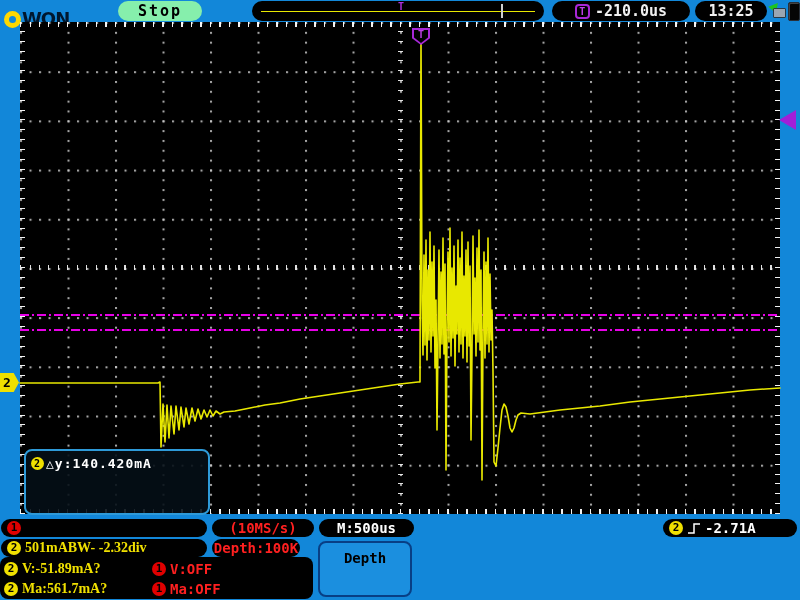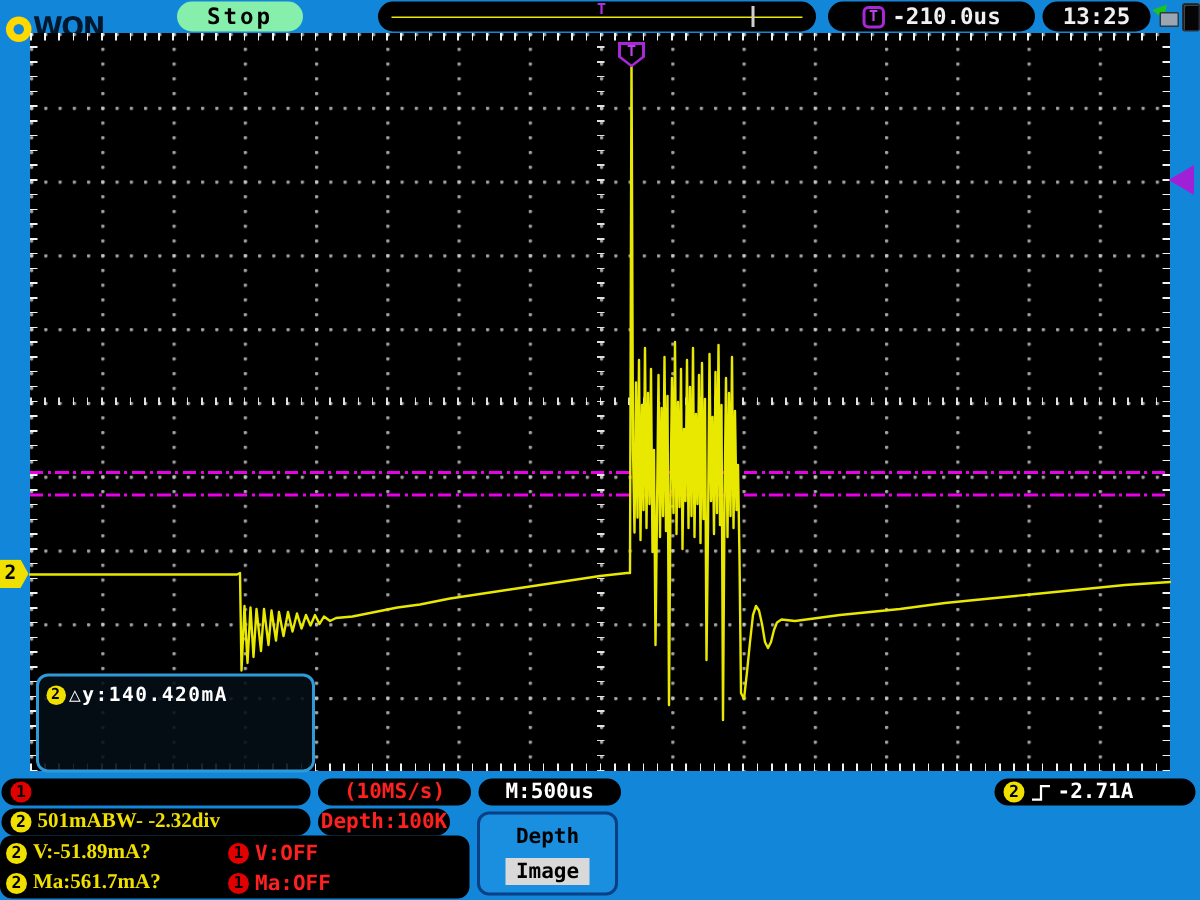--- a/index.html
+++ b/index.html
@@ -175,16 +175,15 @@
       <span class="t-yel">Ma:561.7mA?</span>
       <span class="bb-col2">
         <span class="circ red">1</span>
         <span class="t-red">Ma:OFF</span>
       </span>
     </div>
   </div>
 
   <div class="abs btn type-btn">
     <div class="type-label">Depth</div>
-    <div><span class="type-value">Image</span></div>
   </div>
 
 </div>
 
 </body></html>

